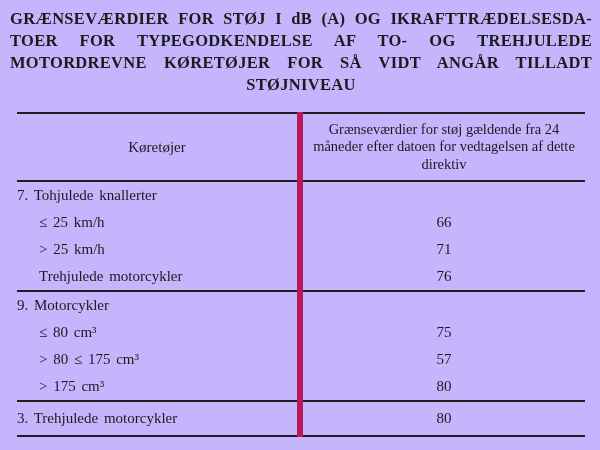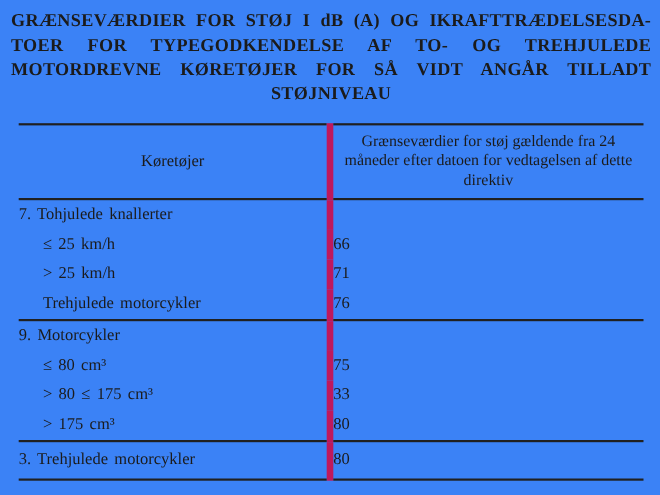--- a/index.html
+++ b/index.html
@@ -11,21 +11,21 @@
     height: 450px;
     background: #ffffff;
     overflow: hidden;
   }
   .page {
     position: relative;
     width: 600px;
     height: 450px;
     font-family: "Liberation Serif", "DejaVu Serif", serif;
     color: #1b1b1b;
-    background: #3b82f6;
+    background: #c4b5fd;
   }
 
   
   .doc-title {
     position: absolute;
     top: 8px;
     left: 10px;
     width: 582px;
     font-weight: bold;
     font-size: 16.5px;
@@ -98,21 +98,21 @@
     height: 33px;
   }
   td.label {
     text-align: left;
     padding-left: 0;
   }
   td.label.indent {
     padding-left: 22px;
   }
   td.value {
-    text-align: left;
+    text-align: center;
   }
 </style>
 </head>
 <body>
 
 <div class="page">
 
   <div class="doc-title">
       <div class="title-line">GRÆNSEVÆRDIER FOR STØJ I dB (A) OG IKRAFTTRÆDELSESDA-</div>
       <div class="title-line">TOER FOR TYPEGODKENDELSE AF TO- OG TREHJULEDE</div>
@@ -156,21 +156,21 @@
         <tr>
           <td class="label">9. Motorcykler</td>
           <td class="value"></td>
         </tr>
         <tr>
           <td class="label indent">≤ 80 cm³</td>
           <td class="value">75</td>
         </tr>
         <tr>
           <td class="label indent">&gt; 80 ≤ 175 cm³</td>
-          <td class="value">33</td>
+          <td class="value">57</td>
         </tr>
         <tr>
           <td class="label indent">&gt; 175 cm³</td>
           <td class="value">80</td>
         </tr>
       </tbody>
       <tbody class="section">
         <tr>
           <td class="label">3. Trehjulede motorcykler</td>
           <td class="value">80</td>

